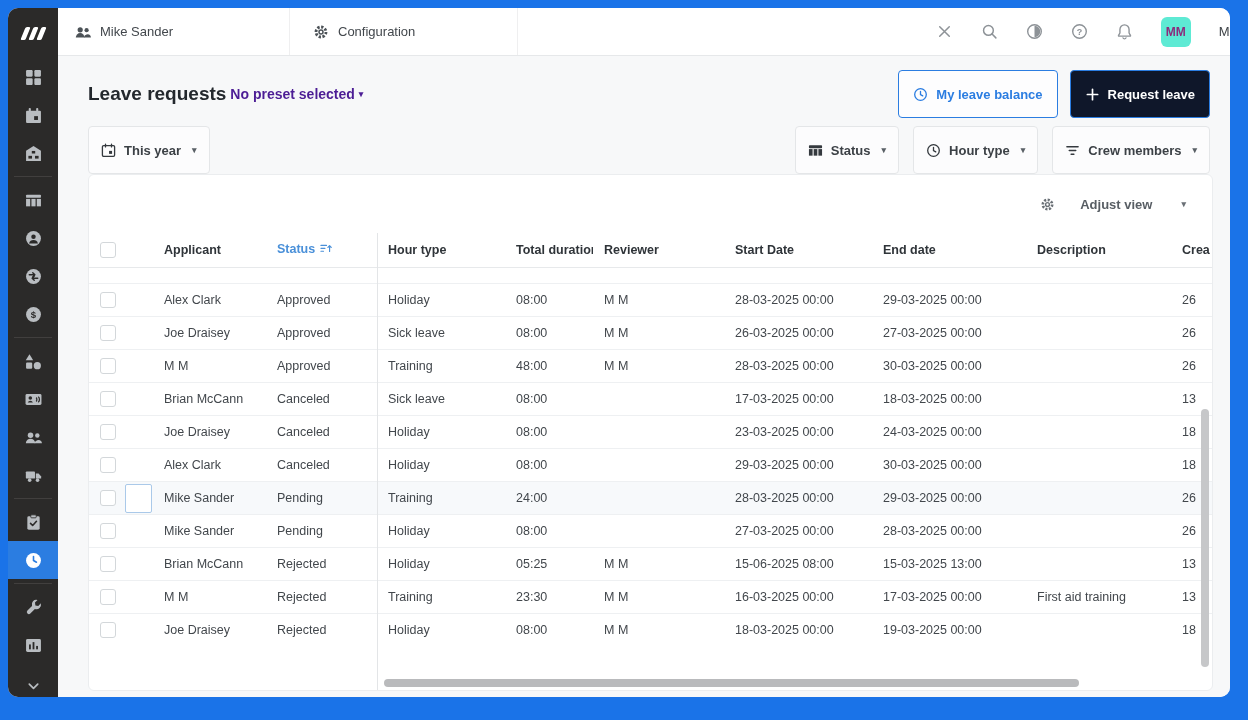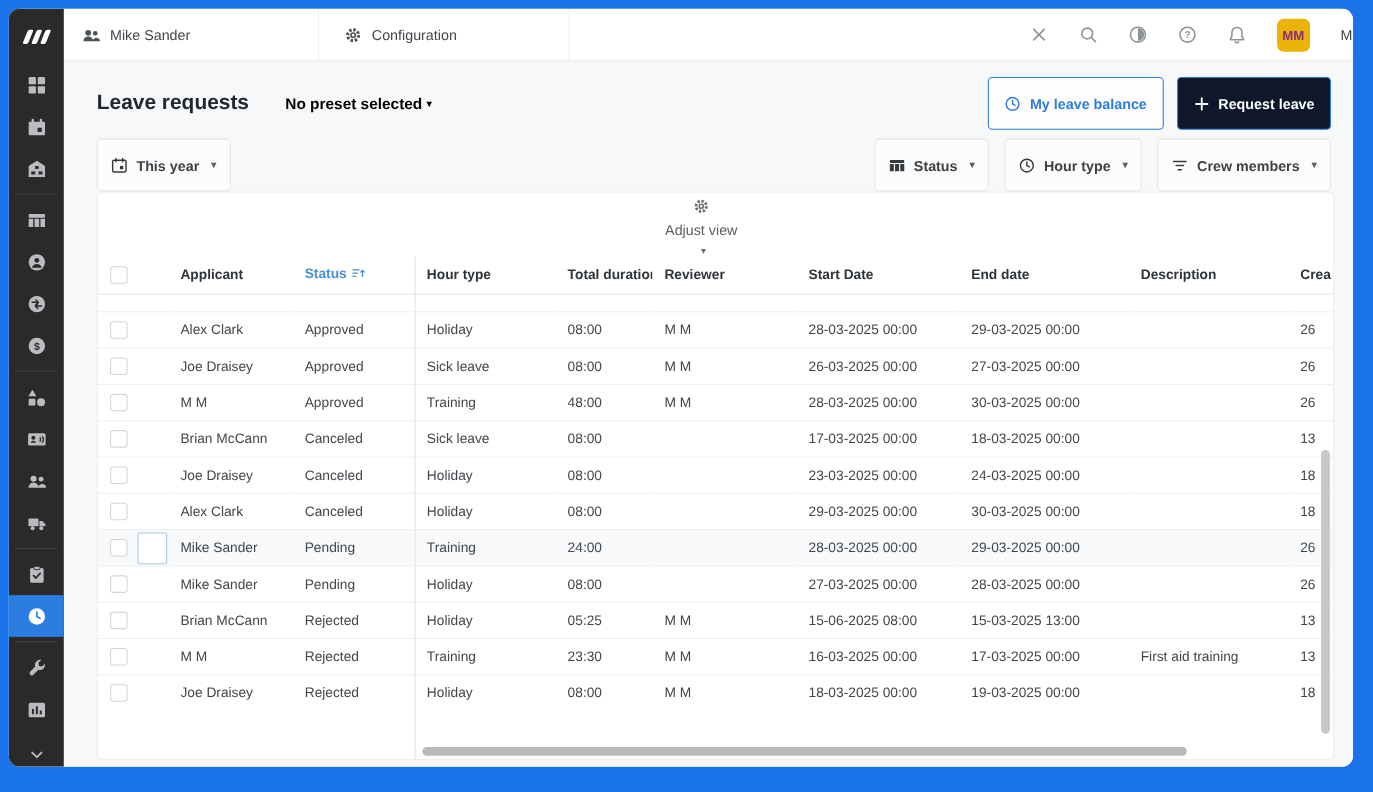--- a/index.html
+++ b/index.html
@@ -22,43 +22,43 @@
   
   .topbar { position:absolute; left:50px; right:0; top:0; height:48px; background:#fff; border-bottom:1px solid #e6e8ea; display:flex; align-items:center; overflow:hidden; z-index:20; }
   .tabs { display:flex; height:100%; }
   .tab { display:flex; align-items:center; gap:9px; height:100%; border-right:1px solid #efeff0; color:#42474c; font-size:13px; cursor:pointer; }
   .tab svg { width:16px; height:16px; color:#4c5257; }
   .tab.t1 { width:232px; padding-left:17px; }
   .tab.t2 { width:228px; padding-left:23px; }
   .tb-right { margin-left:auto; display:flex; align-items:center; gap:28px; height:100%; }
   .tb-icon { color:#8d9297; display:flex; align-items:center; cursor:pointer; }
   .tb-icon svg { width:17px; height:17px; }
-  .avatar { width:30px; height:30px; border-radius:6px; background:#eab308; color:#8c2b7c; font-weight:bold; font-size:12px; display:flex; align-items:center; justify-content:center; margin-left:0; cursor:pointer; flex:none; }
+  .avatar { width:30px; height:30px; border-radius:6px; background:#5eead4; color:#8c2b7c; font-weight:bold; font-size:12px; display:flex; align-items:center; justify-content:center; margin-left:0; cursor:pointer; flex:none; }
   .tb-user { font-size:13px; color:#3e4348; white-space:nowrap; margin-right:-14px; }
 
   
   .content { position:absolute; left:50px; right:0; top:48px; bottom:0; background:#f7f8f9; }
   .page-head { display:flex; align-items:center; margin:20px 20px 0 30px; height:36px; }
   .page-title { font-size:19px; font-weight:bold; color:#23282d; }
-  .preset { margin-left:33px; font-size:14px; font-weight:bold; color:#000000; display:flex; align-items:center; gap:4px; cursor:pointer; }
+  .preset { margin-left:4px; font-size:14px; font-weight:bold; color:#4c1d95; display:flex; align-items:center; gap:4px; cursor:pointer; }
   .caret { font-size:9px; line-height:1; }
   .head-actions { margin-left:auto; display:flex; gap:12px; }
   .btn { height:48px; border-radius:4px; display:inline-flex; align-items:center; gap:8px; font-size:13px; font-weight:bold; padding:0 14px; cursor:pointer; white-space:nowrap; }
   .btn svg { width:15px; height:15px; }
   .btn-outline { border:1px solid #2b7de1; color:#2b7de1; background:#fdfdfe; }
   .btn-primary { background:#0f172a; color:#fff; border:1px solid #2b7de1; }
   .filter-row { display:flex; margin:14px 20px 0 30px; }
   .btn.light { background:#fcfcfd; border:1px solid #e4e6e8; color:#3c4146; padding:0 12px; }
   .btn.light .caret { color:#5a6066; margin-left:3px; }
   .btn.light svg { color:#34393e; }
   .filter-group { margin-left:auto; display:flex; gap:14px; }
 
   
   .card { position:absolute; left:30px; right:17px; top:118px; bottom:6px; background:#fff; border:1px solid #ebedef; border-radius:6px; overflow:hidden; }
-  .adjust-row { height:58px; display:flex; align-items:center; justify-content:flex-end; padding-right:26px; gap:7px; color:#585e64; font-size:13px; font-weight:normal;flex-direction:column; }
+  .adjust-row { height:58px; display:flex; align-items:center; justify-content:flex-end; padding-right:26px; gap:25px; color:#585e64; font-size:13px; font-weight:bold; }
   .adjust-row svg { width:15px; height:15px; color:#6a7076; }
   .adjust-row .caret { color:#6a7076; margin-left:4px; }
   .table-wrap { position:absolute; left:0; right:0; top:58px; bottom:0; overflow:hidden; }
   .table-wrap::before { content:""; position:absolute; left:288px; top:0; bottom:0; width:1px; background:#e3e5e7; z-index:5; }
   table { border-collapse:collapse; table-layout:fixed; width:1142px; }
   th, td { text-align:left; padding:0 6px 0 11px; font-size:12.5px; overflow:hidden; white-space:nowrap; }
   thead th { height:34px; font-weight:bold; color:#2f3439; border-bottom:1px solid #e7e9eb; }
   thead th.th-status { color:#4a90d9; }
   .sort { display:inline-block; vertical-align:-1px; margin-left:5px; color:#4a90d9; }
   .sort svg { width:12px; height:11px; }

